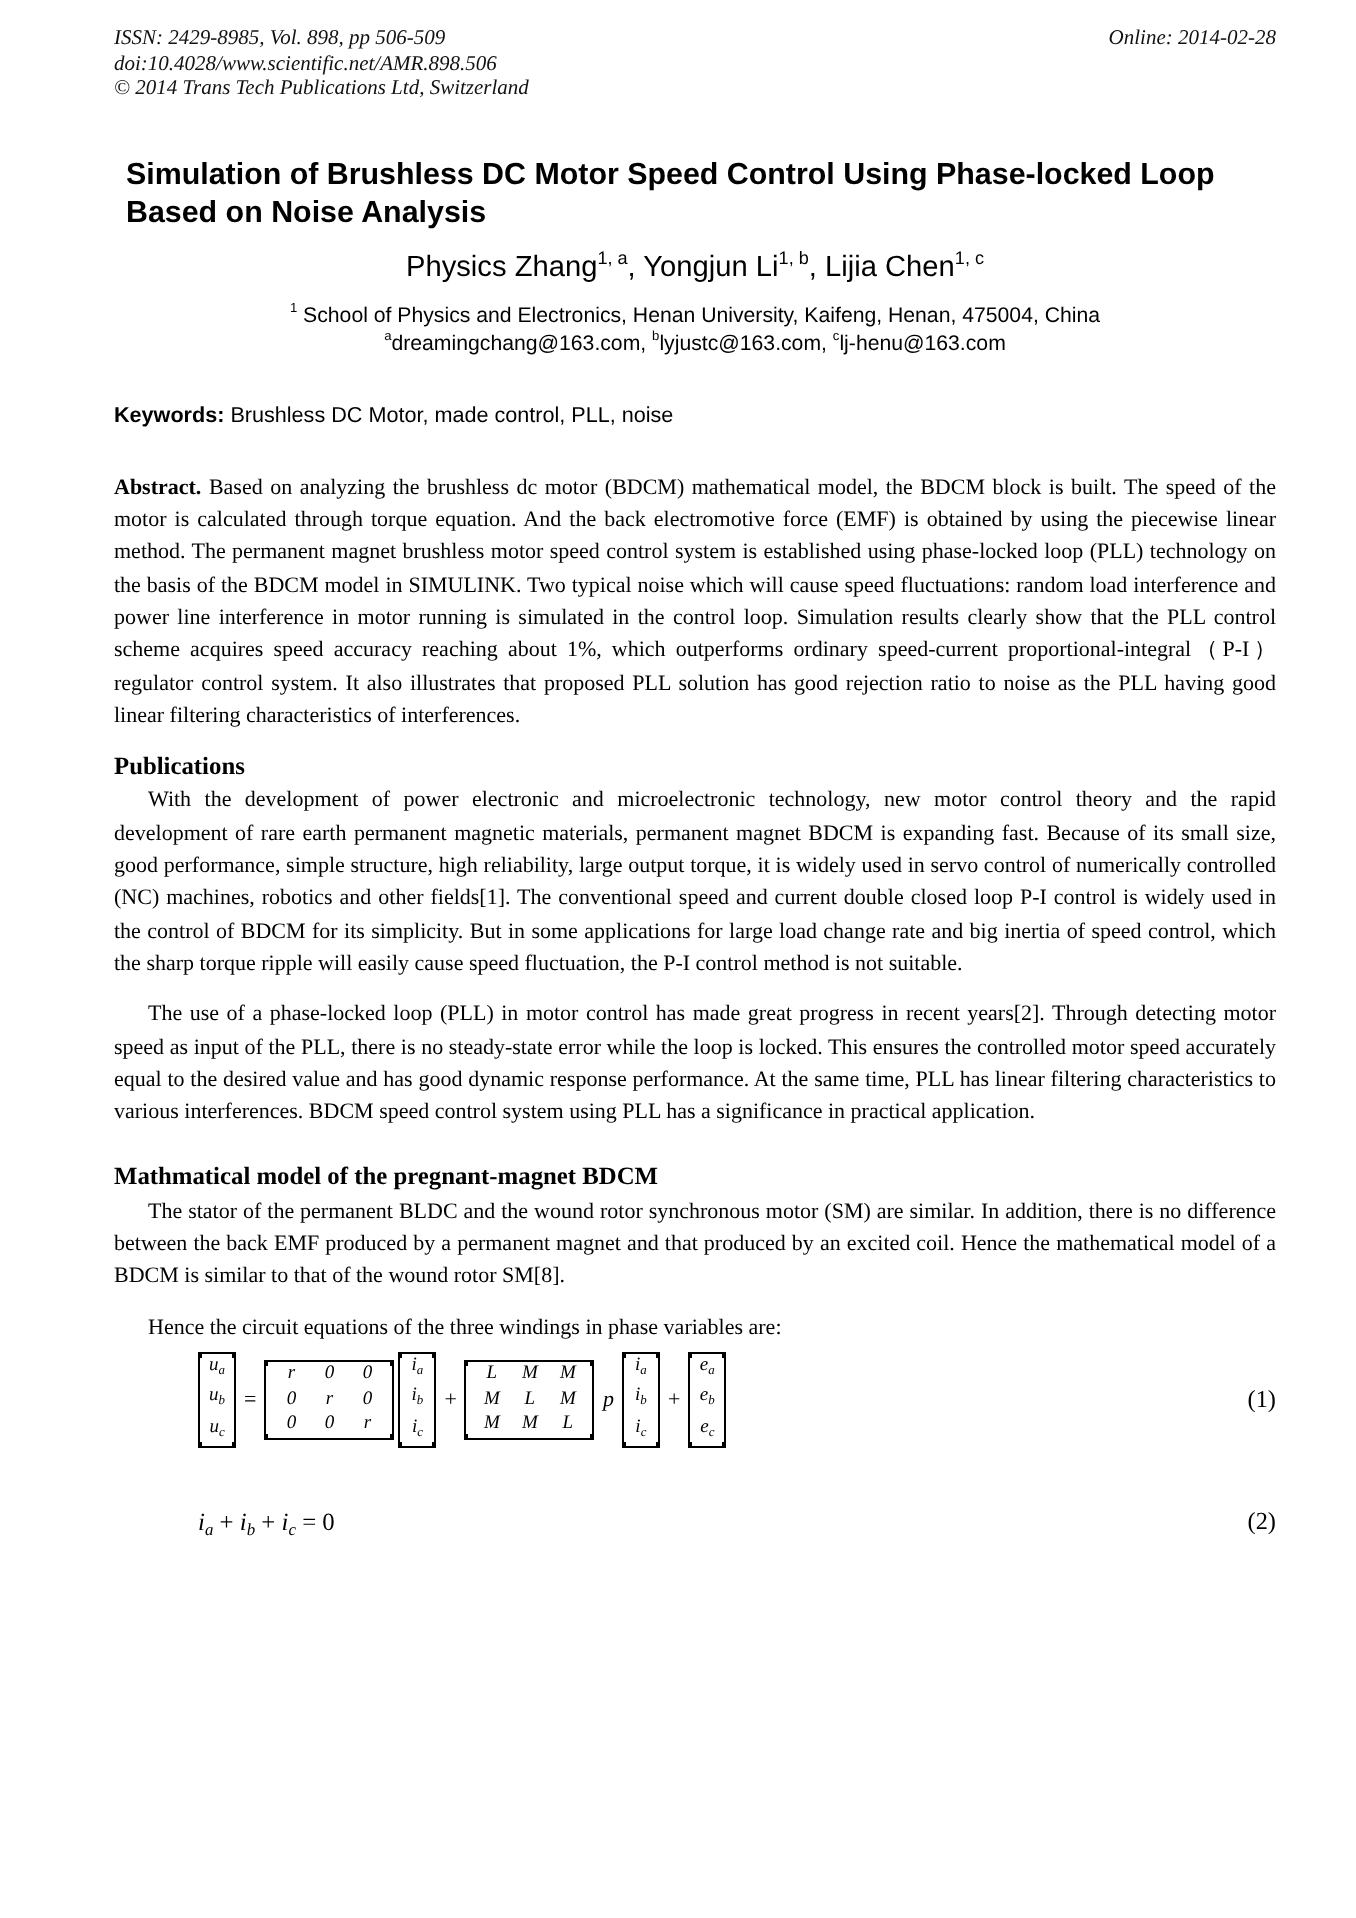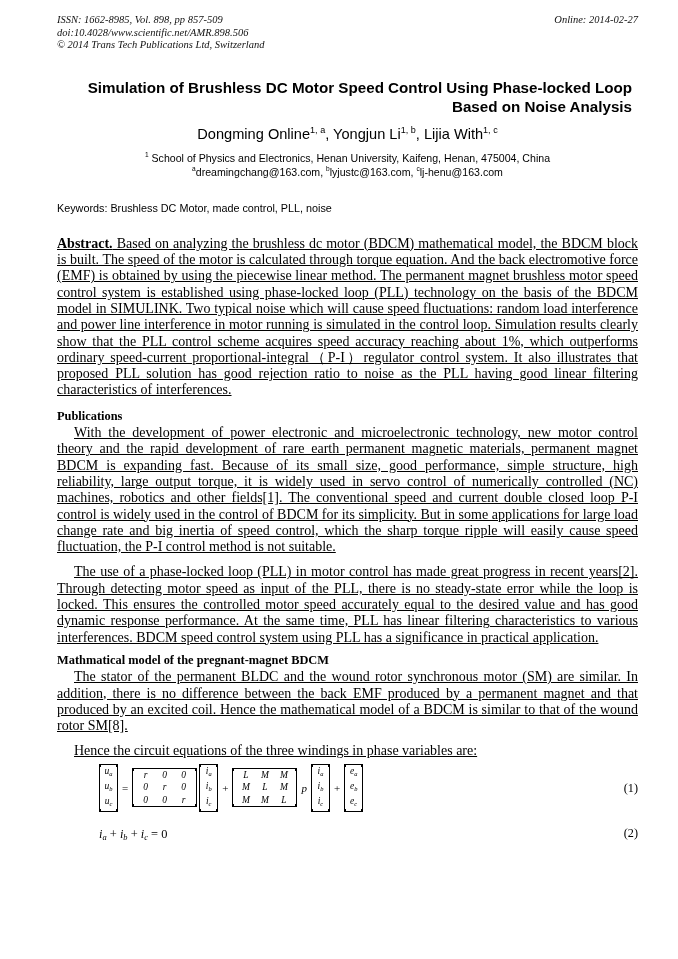--- a/index.html
+++ b/index.html
@@ -40,21 +40,21 @@
     white-space: nowrap;
   }
   .journal-header .jh-line { display: block; white-space: nowrap; }
 
   
   .title {
     font-family: "Liberation Sans", sans-serif;
     font-weight: bold;
     font-size: 15.2px;
     line-height: 19px;
-    text-align: right;
+    text-align: left;
     margin: 0 6px 9px 6px;
   }
   .authors {
     font-family: "Liberation Sans", sans-serif;
     font-size: 14.6px;
     line-height: 18px;
     text-align: center;
     margin-bottom: 8px;
   }
   .authors sup, .affiliation sup, .emails sup {
@@ -77,44 +77,43 @@
     margin-bottom: 22px;
   }
 
   
   .keywords {
     font-family: "Liberation Sans", sans-serif;
     font-size: 10.8px;
     line-height: 14px;
     margin-bottom: 21px;
   }
-  .keywords .kw-label { font-weight: normal; }
+  .keywords .kw-label { font-weight: bold; }
 
   
   .body-text {
     font-family: "Liberation Serif", serif;
-    font-size: 14px;
+    font-size: 11px;
     line-height: 16.3px;
     text-align: justify;
     text-justify: inter-word;
     margin: 0 0 9px 0;
-    text-decoration: underline;
   }
   .body-text.tight { margin-bottom: 0; }
   .body-text .lead { font-weight: bold; }
   .indent { text-indent: 17px; }
 
   .section-head {
     font-family: "Liberation Serif", serif;
     font-weight: bold;
     font-size: 12.4px;
     line-height: 16.3px;
     margin: 0 0 1px 0;
   }
-  .section-head.inline-head { margin-top: 6px; }
+  .section-head.inline-head { margin-top: 16px; }
 
   
   .eq-row {
     position: relative;
     margin: 4px 0 3px 0;
     min-height: 18px;
   }
   .eq-number {
     position: absolute;
     right: 0;
@@ -181,30 +180,30 @@
     font-style: italic;
   }
   .simple-eq .nonital { font-style: normal; }
 </style>
 </head>
 <body>
 
 <div class="page">
 
   <div class="journal-header">
-    <span class="online-date">Online: 2014-02-27</span>
-    <span class="jh-line">ISSN: 1662-8985, Vol. 898, pp 857-509</span>
+    <span class="online-date">Online: 2014-02-28</span>
+    <span class="jh-line">ISSN: 2429-8985, Vol. 898, pp 506-509</span>
     <span class="jh-line">doi:10.4028/www.scientific.net/AMR.898.506</span>
     <span class="jh-line">© 2014 Trans Tech Publications Ltd, Switzerland</span>
   </div>
 
   <div class="title">Simulation of Brushless DC Motor Speed Control Using  Phase-locked Loop Based on Noise Analysis</div>
 
   <div class="authors">
-    <span>Dongming Online</span><sup>1, a</sup><span>, </span><span>Yongjun Li</span><sup>1, b</sup><span>, </span><span>Lijia With</span><sup>1, c</sup>
+    <span>Physics Zhang</span><sup>1, a</sup><span>, </span><span>Yongjun Li</span><sup>1, b</sup><span>, </span><span>Lijia Chen</span><sup>1, c</sup>
   </div>
 
   <div class="affiliation">
     <sup>1</sup><span> School of Physics and Electronics, Henan University, Kaifeng, Henan, 475004, China</span>
   </div>
 
   <div class="emails">
     <sup>a</sup><span>dreamingchang@163.com</span><span>, </span><sup>b</sup><span>lyjustc@163.com</span><span>, </span><sup>c</sup><span>lj-henu@163.com</span>
   </div>
 
@@ -324,21 +323,21 @@
             </span>
         </span>
 
       </div>
     </div>
     <span class="eq-number">(1)</span>
   </div>
 
 
 
-  <div class="eq-row" style="margin-top:12px;">
+  <div class="eq-row" style="margin-top:28px;">
     <div class="eq-body">
       <span class="simple-eq">
         <span>i</span><span class="sub">a</span>
         <span class="nonital">+</span>
         <span>i</span><span class="sub">b</span>
         <span class="nonital">+</span>
         <span>i</span><span class="sub">c</span>
         <span class="nonital">= 0</span>
       </span>
     </div>

